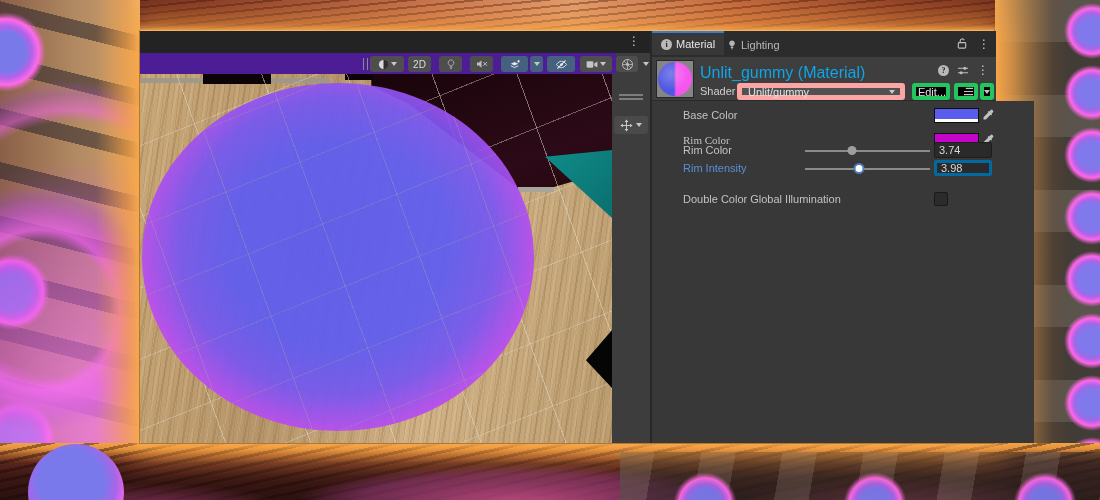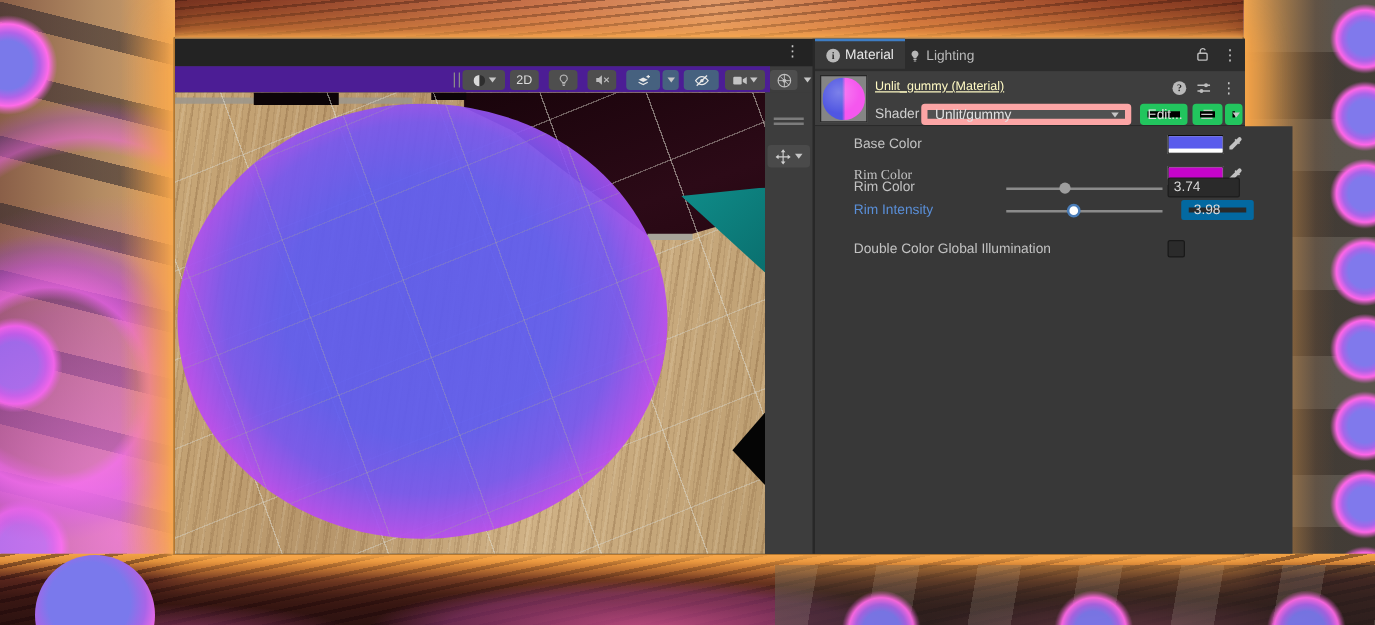--- a/index.html
+++ b/index.html
@@ -119,48 +119,48 @@
     font-size:8px;font-weight:bold;display:flex;align-items:center;justify-content:center;
     font-family:"Liberation Serif",serif;}
   .tab-right{position:absolute;right:6px;top:6px;display:flex;gap:10px;align-items:center;}
   .header{left:0;top:26px;width:344px;height:44px;background:#3e3e3e;border-bottom:1px solid #2a2a2a;}
   .thumb{position:absolute;left:4px;top:3px;width:38px;height:38px;background:#858585;
     border:1px solid #272727;}
   .thumb-sphere{position:absolute;left:1px;top:1px;width:34px;height:34px;border-radius:50%;
     background:
       radial-gradient(circle at 38% 35%,rgba(255,255,255,.25),transparent 55%),
       linear-gradient(90deg,#5056e2 0 46%,#f557ee 54%);}
-  .mat-title{position:absolute;left:48px;top:7px;font-size:10px;color:#fef9c3;text-decoration:underline;}
+  .mat-title{position:absolute;left:48px;top:7px;font-size:16px;color:#0ea5e9;}
   .hdr-icons{position:absolute;right:7px;top:7px;display:flex;gap:8px;align-items:center;}
   .shader-row{position:absolute;left:48px;top:26px;width:292px;height:17px;font-size:11px;color:#cfcfcf;}
   .shader-label{position:absolute;left:0;top:2px;}
   .dropdown{position:absolute;left:37px;top:0;width:168px;height:17px;background:#515151;
     border-radius:3px;border:5px solid #fca5a5;color:#e2e2e2;font-size:11px;
     display:flex;align-items:center;padding:0 6px;cursor:pointer;}
   .dropdown .tri{position:absolute;right:5px;}
-  .btn{position:absolute;top:0;height:17px;background:#000000;border:6px solid #22c55e;
+  .btn{position:absolute;top:0;height:17px;background:#000000;border:4px solid #22c55e;
     border-radius:3px;color:#e2e2e2;font-size:11px;display:flex;align-items:center;
-    justify-content:flex-start;cursor:pointer;}
+    justify-content:flex-end;cursor:pointer;}
   .content{left:0;top:70px;width:382px;height:342px;background:#383838;}
   .prop-row{position:absolute;left:0;width:344px;height:16px;}
   .prop-label{position:absolute;left:31px;top:1px;font-size:11px;color:#c2c2c2;white-space:nowrap;}
   .prop-label.selected{color:#5a8fd8;}
   .swatch{position:absolute;left:282px;top:0;width:45px;height:15px;background:#fff;
     border:1px solid #0e0e0e;cursor:pointer;}
   .swatch-fill{position:absolute;left:0;top:0;width:43px;height:10px;}
   .swatch-alpha{position:absolute;left:0;bottom:0;width:43px;height:3px;background:#fff;}
   .dropper{position:absolute;left:329px;top:1px;width:13px;height:13px;cursor:pointer;}
   .slider{position:absolute;left:153px;top:7px;width:125px;height:2px;background:#8b8b8b;cursor:pointer;}
   .slider .handle{position:absolute;top:-4px;width:9px;height:9px;border-radius:50%;
     background:#9e9e9e;transform:translateX(-50%);cursor:pointer;}
   .slider .handle.focus{width:11px;height:11px;top:-5px;background:#fff;border:2px solid #4a7db8;}
   .num-field{position:absolute;left:282px;top:-1px;width:58px;height:16px;background:#2a2a2a;
     border:1px solid #1d1d1d;border-radius:2px;color:#dadada;font-size:11px;
     display:flex;align-items:center;padding:0 4px;cursor:text;}
-  .num-field.selected{border:6px solid #0369a1;margin-left:11px;}
+  .num-field.selected{border:3px solid #0369a1;}
   .checkbox{position:absolute;left:282px;top:0;width:14px;height:14px;background:#2b2b2b;
     border:1px solid #191919;border-radius:2px;cursor:pointer;}
 </style>
 </head>
 <body>
 
 <div id="app">
 
   <div class="abs bg-base"></div>
   <div class="abs bg-top"></div>

